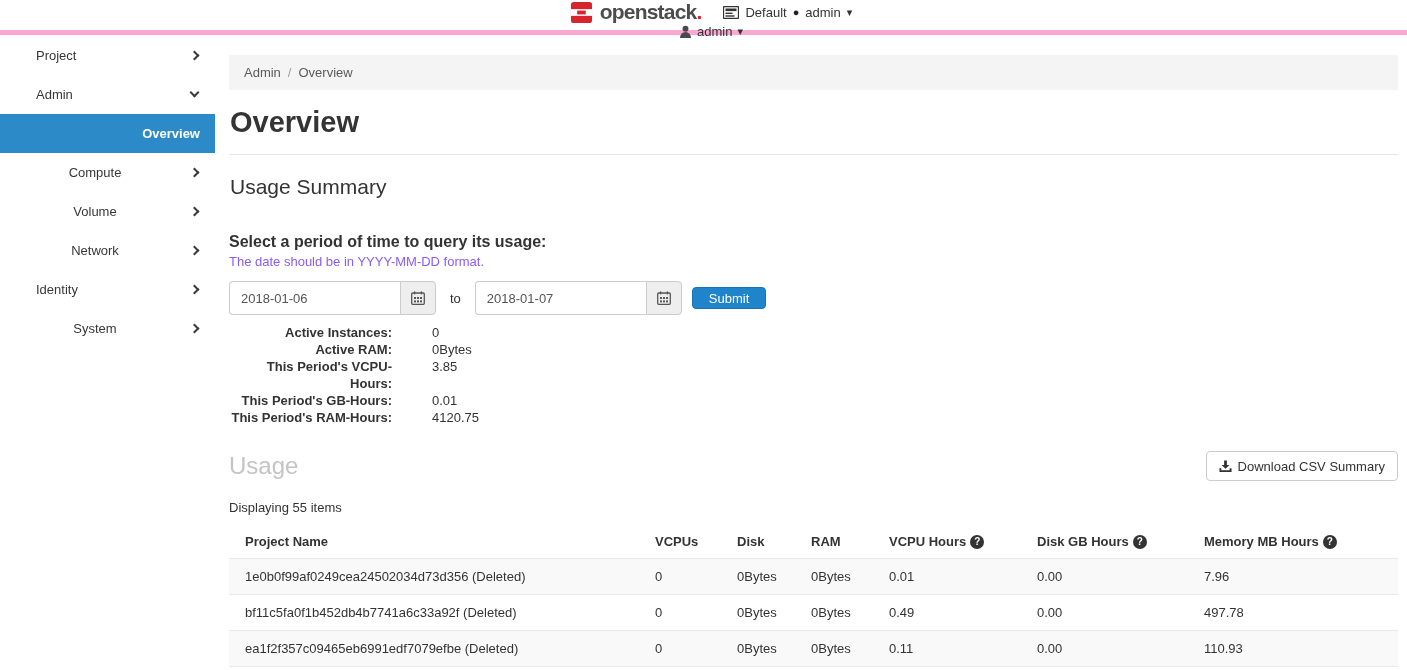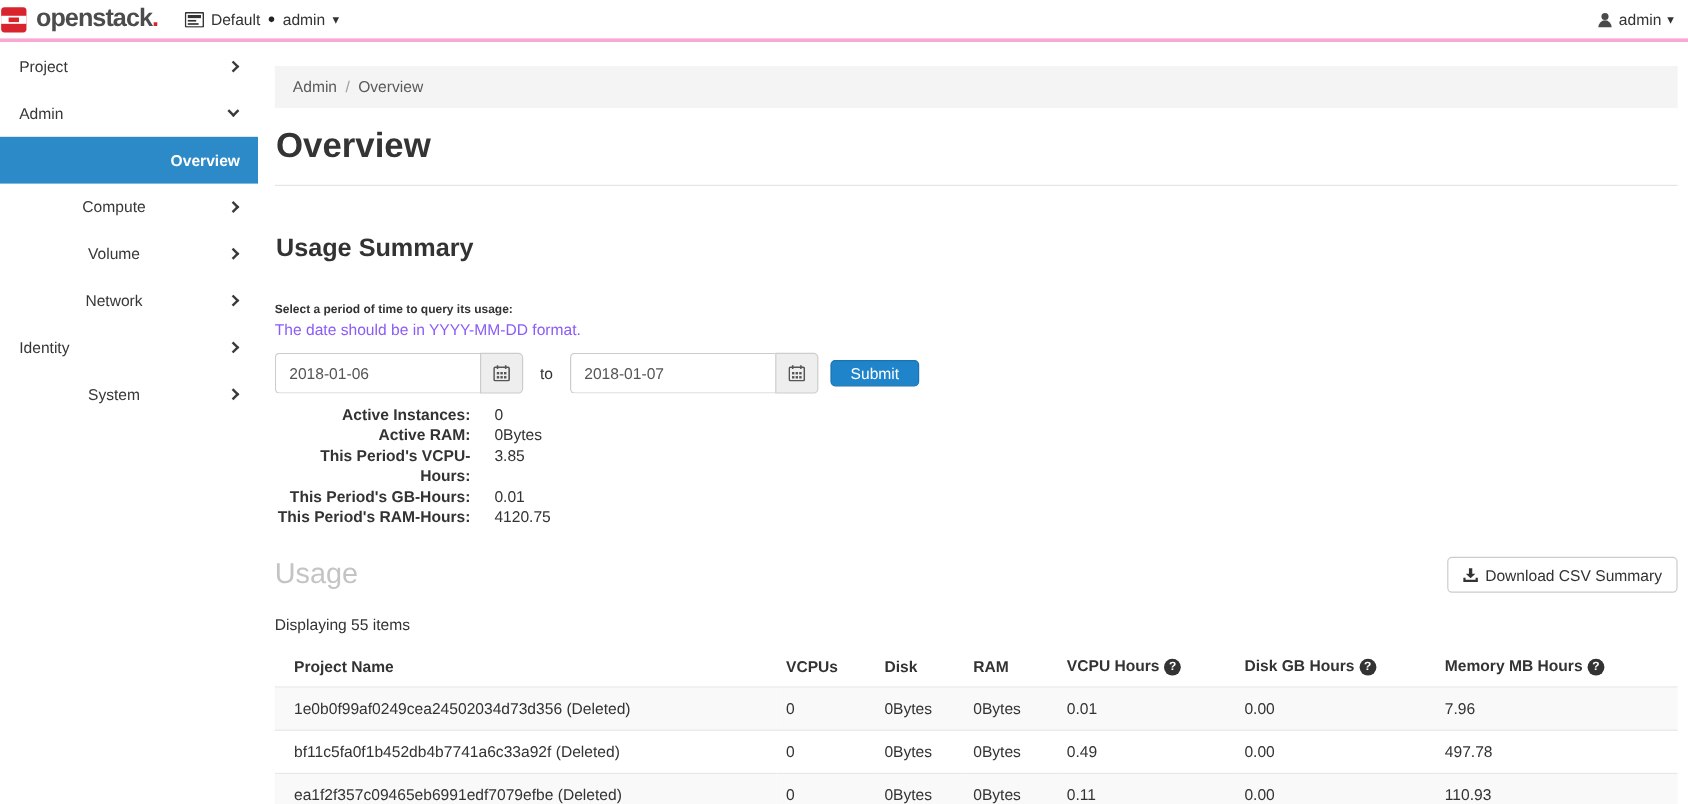--- a/index.html
+++ b/index.html
@@ -4,60 +4,60 @@
 <style>
   * { box-sizing: border-box; }
   html,body { margin:0; padding:0; }
   body {
     width:1407px; height:670px; overflow:hidden;
     font-family:"Liberation Sans", sans-serif;
     color:#333; background:#fff;
   }
 
   
-  .navbar { height:35px; border-bottom:3px solid #f9a8d4; display:flex; align-items:center; justify-content:space-between; padding:0 12px 0 0; background:#fff; }
+  .navbar { height:35px; border-bottom:5px solid #f9a8d4; display:flex; align-items:center; justify-content:space-between; padding:0 12px 0 27px; background:#fff;flex-direction:column; }
   .nav-left { display:flex; align-items:center; }
   .brand { display:flex; align-items:center; gap:7px; cursor:pointer; }
   .brand-text { font-size:21px; font-weight:bold; color:#4c4c4c; letter-spacing:-0.8px; }
   .brand-text .dot { color:#d8242c; }
   .ctx { display:flex; align-items:center; gap:6px; font-size:13px; color:#333; margin-left:22px; cursor:pointer; }
   .bullet { font-size:11px; color:#222; }
   .caret { font-size:11px; color:#333; }
   .user-menu { display:flex; align-items:center; gap:5px; font-size:13px; cursor:pointer; }
 
   
   .sidebar { position:absolute; top:36px; left:0; width:215px; }
   .nav-item { height:39px; display:flex; align-items:center; font-size:13px; cursor:pointer; position:relative; color:#373737; }
-  .nav-item .lbl1 { padding-left:16px; }
+  .nav-item .lbl1 { padding-left:16px;margin-left:20px; }
   .chev { position:absolute; right:17px; width:7px; height:7px; border-right:2px solid #3a3a3a; border-bottom:2px solid #3a3a3a; }
   .chev.right { transform:rotate(-45deg); }
   .chev.down  { transform:rotate(45deg); top:14px; }
   .nav-sub .lbl-center { width:190px; text-align:center; }
   .nav-item.selected { background:#2d8ac8; color:#fff; justify-content:flex-end; padding-right:15px; font-weight:bold; }
 
   
   .content { margin-left:215px; padding:0 9px 0 14px; }
   .breadcrumb { margin-top:20px; height:35px; background:#f4f4f4; line-height:35px; padding:0 15px; font-size:13px; color:#5a5a5a; }
   .breadcrumb .sep { color:#9f9f9f; margin:0 7px; }
   .page-title { font-size:29px; font-weight:bold; color:#343434; margin:16px 0 0 1px; line-height:33px; }
   .rule { border-top:1px solid #e5e5e5; margin-top:15px; }
 
-  .section-title { font-size:21px; font-weight:bold; margin:40px 0 0 1px; line-height:24px; }
-  .form-title { font-size:10px; font-weight:bold; margin-top:34px; }
+  .section-title { font-size:21px; font-weight:normal; margin:20px 0 0 1px; line-height:24px; }
+  .form-title { font-size:16px; font-weight:bold; margin-top:34px; }
   .form-hint { font-size:13px; color:#8b5cf6; margin-top:3px; }
 
   .date-form { display:flex; align-items:center; margin-top:12px; }
   .input-group { display:flex; }
   .date-input { width:171px; height:34px; border:1px solid #ccc; border-right:none; border-radius:4px 0 0 4px; padding:0 11px; font-size:13px; color:#555; font-family:inherit; outline:none; }
   .addon { width:36px; height:34px; border:1px solid #ccc; border-radius:0 4px 4px 0; background:#eee; display:flex; align-items:center; justify-content:center; cursor:pointer; }
   .to-label { margin:0 14px; font-size:13px; }
   .submit-btn { margin-left:10px; height:22px; padding:0 16px; background:#1f84c9; color:#fff; border:1px solid #1b74b1; border-radius:4px; font-size:13px; font-family:inherit; cursor:pointer; }
 
   .stats { margin-top:9px; font-size:13px; }
-  .stat-row { display:flex; line-height:17px; }
+  .stat-row { display:flex; line-height:17px;gap:20px; }
   .stat-label { width:163px; text-align:right; font-weight:bold; }
   .stat-value { margin-left:20px; }
 
   .usage-head { display:flex; justify-content:space-between; align-items:flex-start; margin-top:25px; }
   .usage-title { font-size:24px; color:#c4c4c4; font-weight:normal; line-height:30px; }
   .csv-btn { height:30px; padding:0 12px; background:#fff; border:1px solid #ccc; border-radius:4px; font-size:13px; color:#333; display:flex; align-items:center; gap:6px; cursor:pointer; font-family:inherit; }
 
   .count { margin-top:19px; font-size:13px; }
 
   table.usage { border-collapse:collapse; width:100%; margin-top:10px; font-size:13px; }

